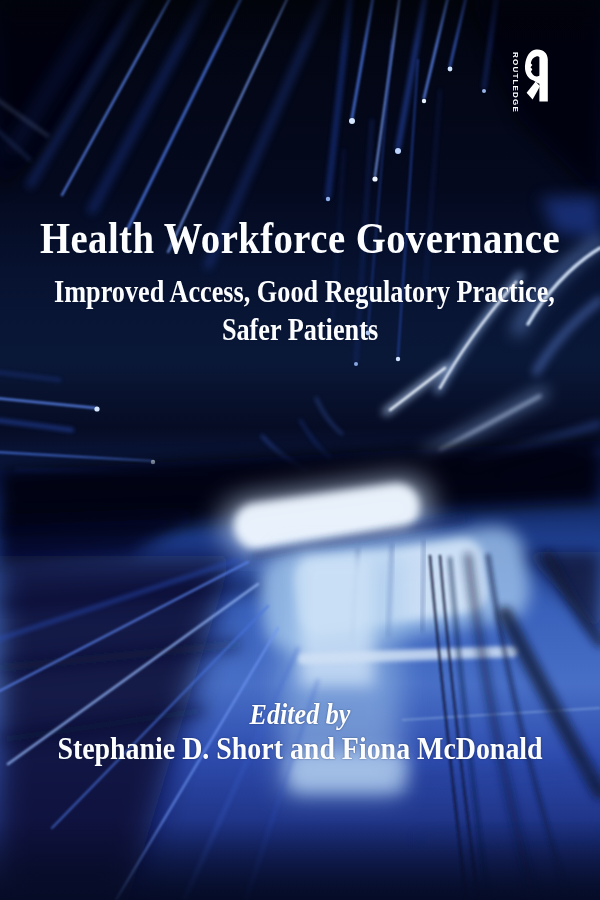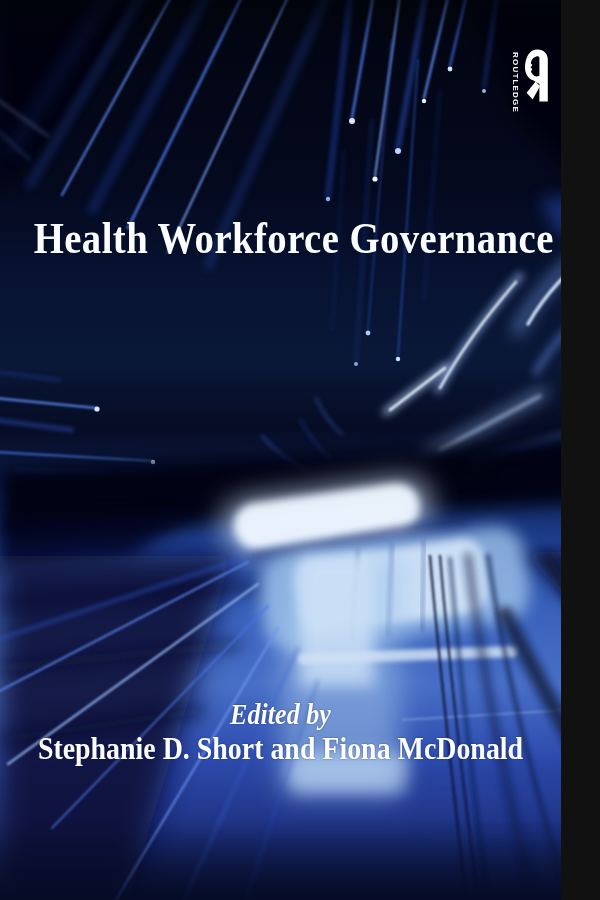--- a/index.html
+++ b/index.html
@@ -1,20 +1,19 @@
 <!DOCTYPE html>
 <html><head>
 <meta charset="utf-8">
 <style>
   html,body { margin:0; padding:0; background:#111; }
   .cover {
-    position:relative; width:537px; height:900px; overflow:hidden;
+    position:relative; width:600px; height:900px; overflow:hidden;
     background:#04081c;
     font-family:"Liberation Serif", serif;
-    padding-left:24px;
   }
   .bg { position:absolute; left:0; top:0; width:600px; height:900px; display:block; }
   .txt {
     position:absolute; left:0; right:0; margin:0; text-align:center;
     color:#fcfdff; font-weight:bold; white-space:nowrap;
     text-shadow:0 0 2px rgba(8,16,48,.55);
   }
   .title   { top:214px; font-size:44px; line-height:1.15; letter-spacing:.5px; transform:scaleX(.88); transform-origin:50% 50%; }
   .subtitle{ top:272px; font-size:32px; line-height:38px; }
   .subtitle .line { display:block; transform:scaleX(.82); transform-origin:50% 50%; }
@@ -212,18 +211,22 @@
           C15,34.2 12.4,33 10.6,31.6 C4.4,29.6 1.2,23.2 2.1,15.8 C3,7.6 6.8,1.5 13,0.6 Z
           M13.2,7.4 C10.2,8.2 8.1,11.2 7.9,14.4 L9.4,16 L7.5,18.3 L9.3,20.2 L7.9,22.7 L9.8,25.6
           C11.2,27.4 13.8,28 15.8,27.1 L16.4,26.6 L16.4,8.3 C15.4,7 14.3,7.1 13.2,7.4 Z"></path>
         <path fill="#ffffff" d="M12.6,32.4 L17,37.2 L9.6,50.4 L3.6,43.8 Z"></path>
       </svg>
     </span>
   </div>
 
   <h1 class="txt title">Health Workforce Governance</h1>
 
+  <h2 class="txt subtitle">
+    <span class="line">Improved Access, Good Regulatory Practice,</span>
+    <span class="line">Safer Patients</span>
+  </h2>
 
   <div class="txt edited">Edited by</div>
 
   <div class="txt names">Stephanie D. Short and Fiona McDonald</div>
 
 </div>
 
 </body></html>

